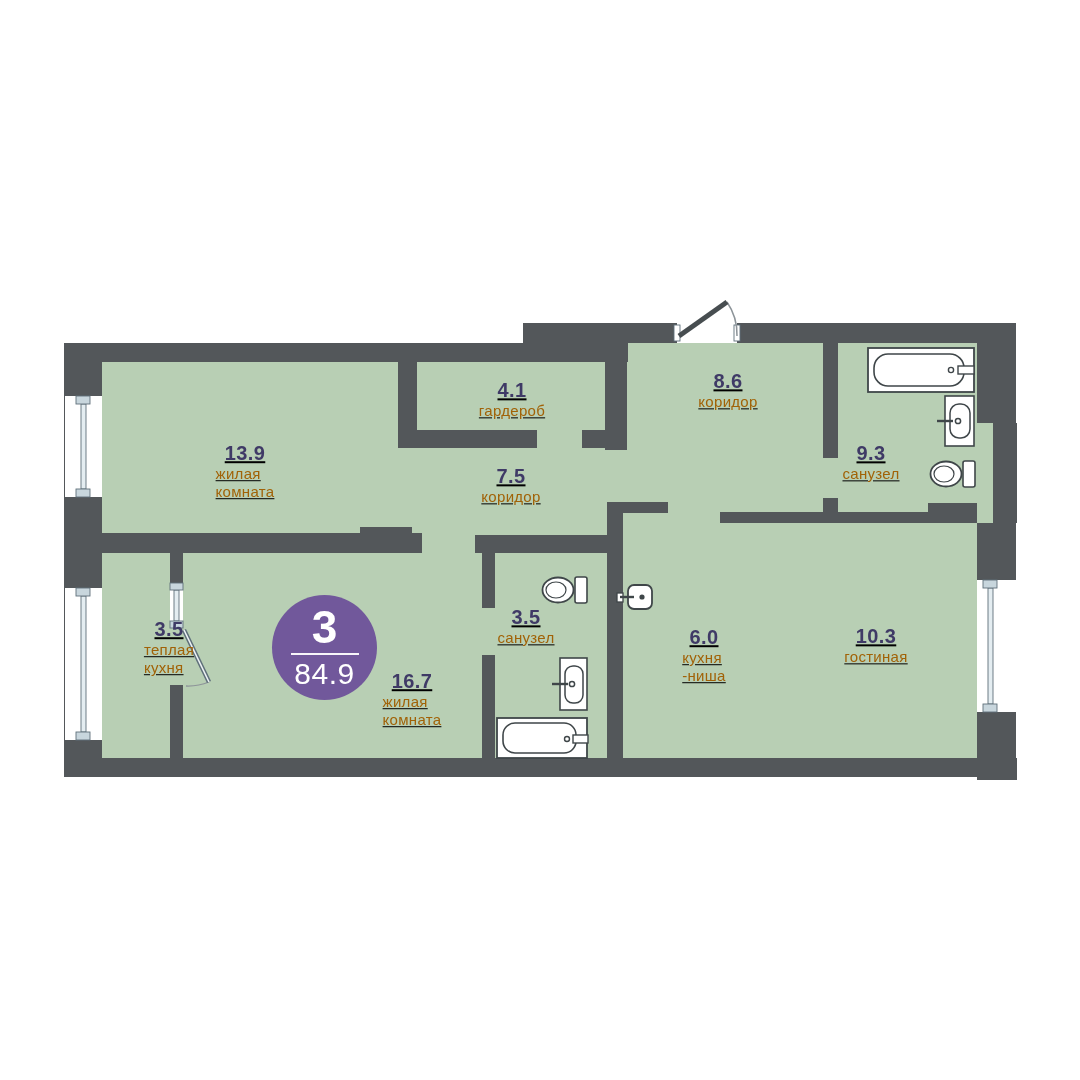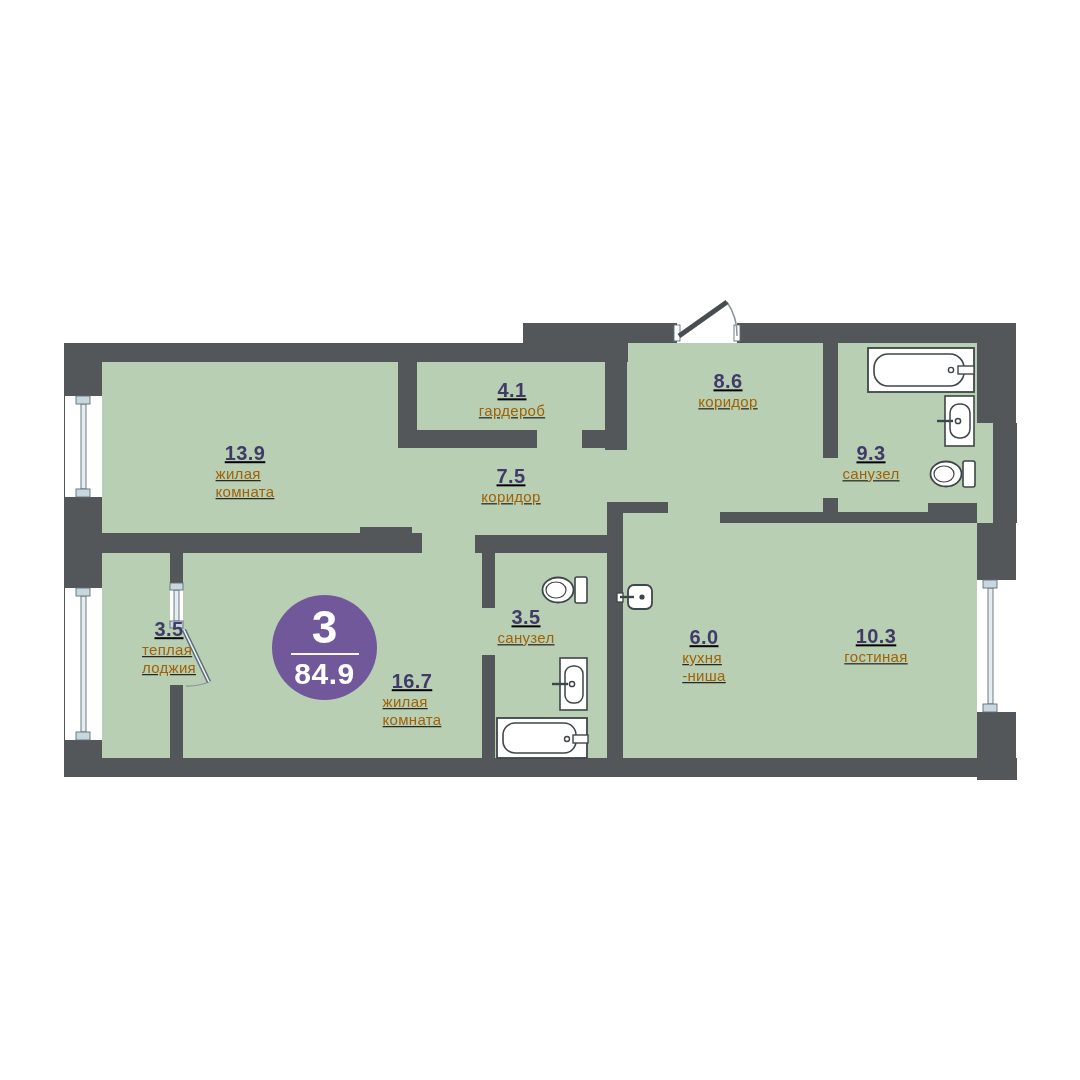--- a/index.html
+++ b/index.html
@@ -8,21 +8,21 @@
   #plan-svg{position:absolute;left:0;top:0;width:1080px;height:1080px;}
   .room-label{position:absolute;transform:translate(-50%,-50%);text-align:left;
               display:flex;flex-direction:column;align-items:center;gap:1px;pointer-events:none;text-decoration:underline;}
   .room-area{font-size:20px;font-weight:700;color:#3f3a66;letter-spacing:.4px;line-height:1.1;}
   .room-name{font-size:15px;font-weight:400;color:#a16207;letter-spacing:.3px;line-height:1.22;
              white-space:pre-line;}
   #badge{position:absolute;left:272px;top:595px;width:105px;height:105px;border-radius:50%;
          display:flex;flex-direction:column;align-items:center;justify-content:center;}
   #badge .rooms-count{color:#fff;font-size:46px;font-weight:700;line-height:1.0;margin-top:-2px;}
   #badge .divider{width:68px;height:2px;background:#ffffff;margin:3px 0 4px 0;opacity:.95;}
-  #badge .total-area{color:#fff;font-size:30px;font-weight:700;line-height:1.0;letter-spacing:.5px;}
+  #badge .total-area{color:#fff;font-size:30px;font-weight:400;line-height:1.0;letter-spacing:.5px;}
 </style>
 </head>
 <body>
 
 <div id="stage">
 
   <svg id="plan-svg" viewBox="0 0 1080 1080">
 
     <g>
       <rect x="102" y="362" width="875" height="396" fill="#b8cfb4"></rect>
@@ -165,21 +165,21 @@
     <span class="room-area">9.3</span>
     <span class="room-name">санузел</span>
   </div>
   <div class="room-label" style="left:526px;top:627px;">
     <span class="room-area">3.5</span>
     <span class="room-name">санузел</span>
   </div>
   <div class="room-label" style="left:145px;top:648px;margin-left:24px;">
     <span class="room-area">3.5</span>
     <span class="room-name">теплая
-лоджия</span>
+кухня</span>
   </div>
   <div class="room-label" style="left:412px;top:700px;">
     <span class="room-area">16.7</span>
     <span class="room-name">жилая
 комната</span>
   </div>
   <div class="room-label" style="left:704px;top:656px;">
     <span class="room-area">6.0</span>
     <span class="room-name">кухня
 -ниша</span>

